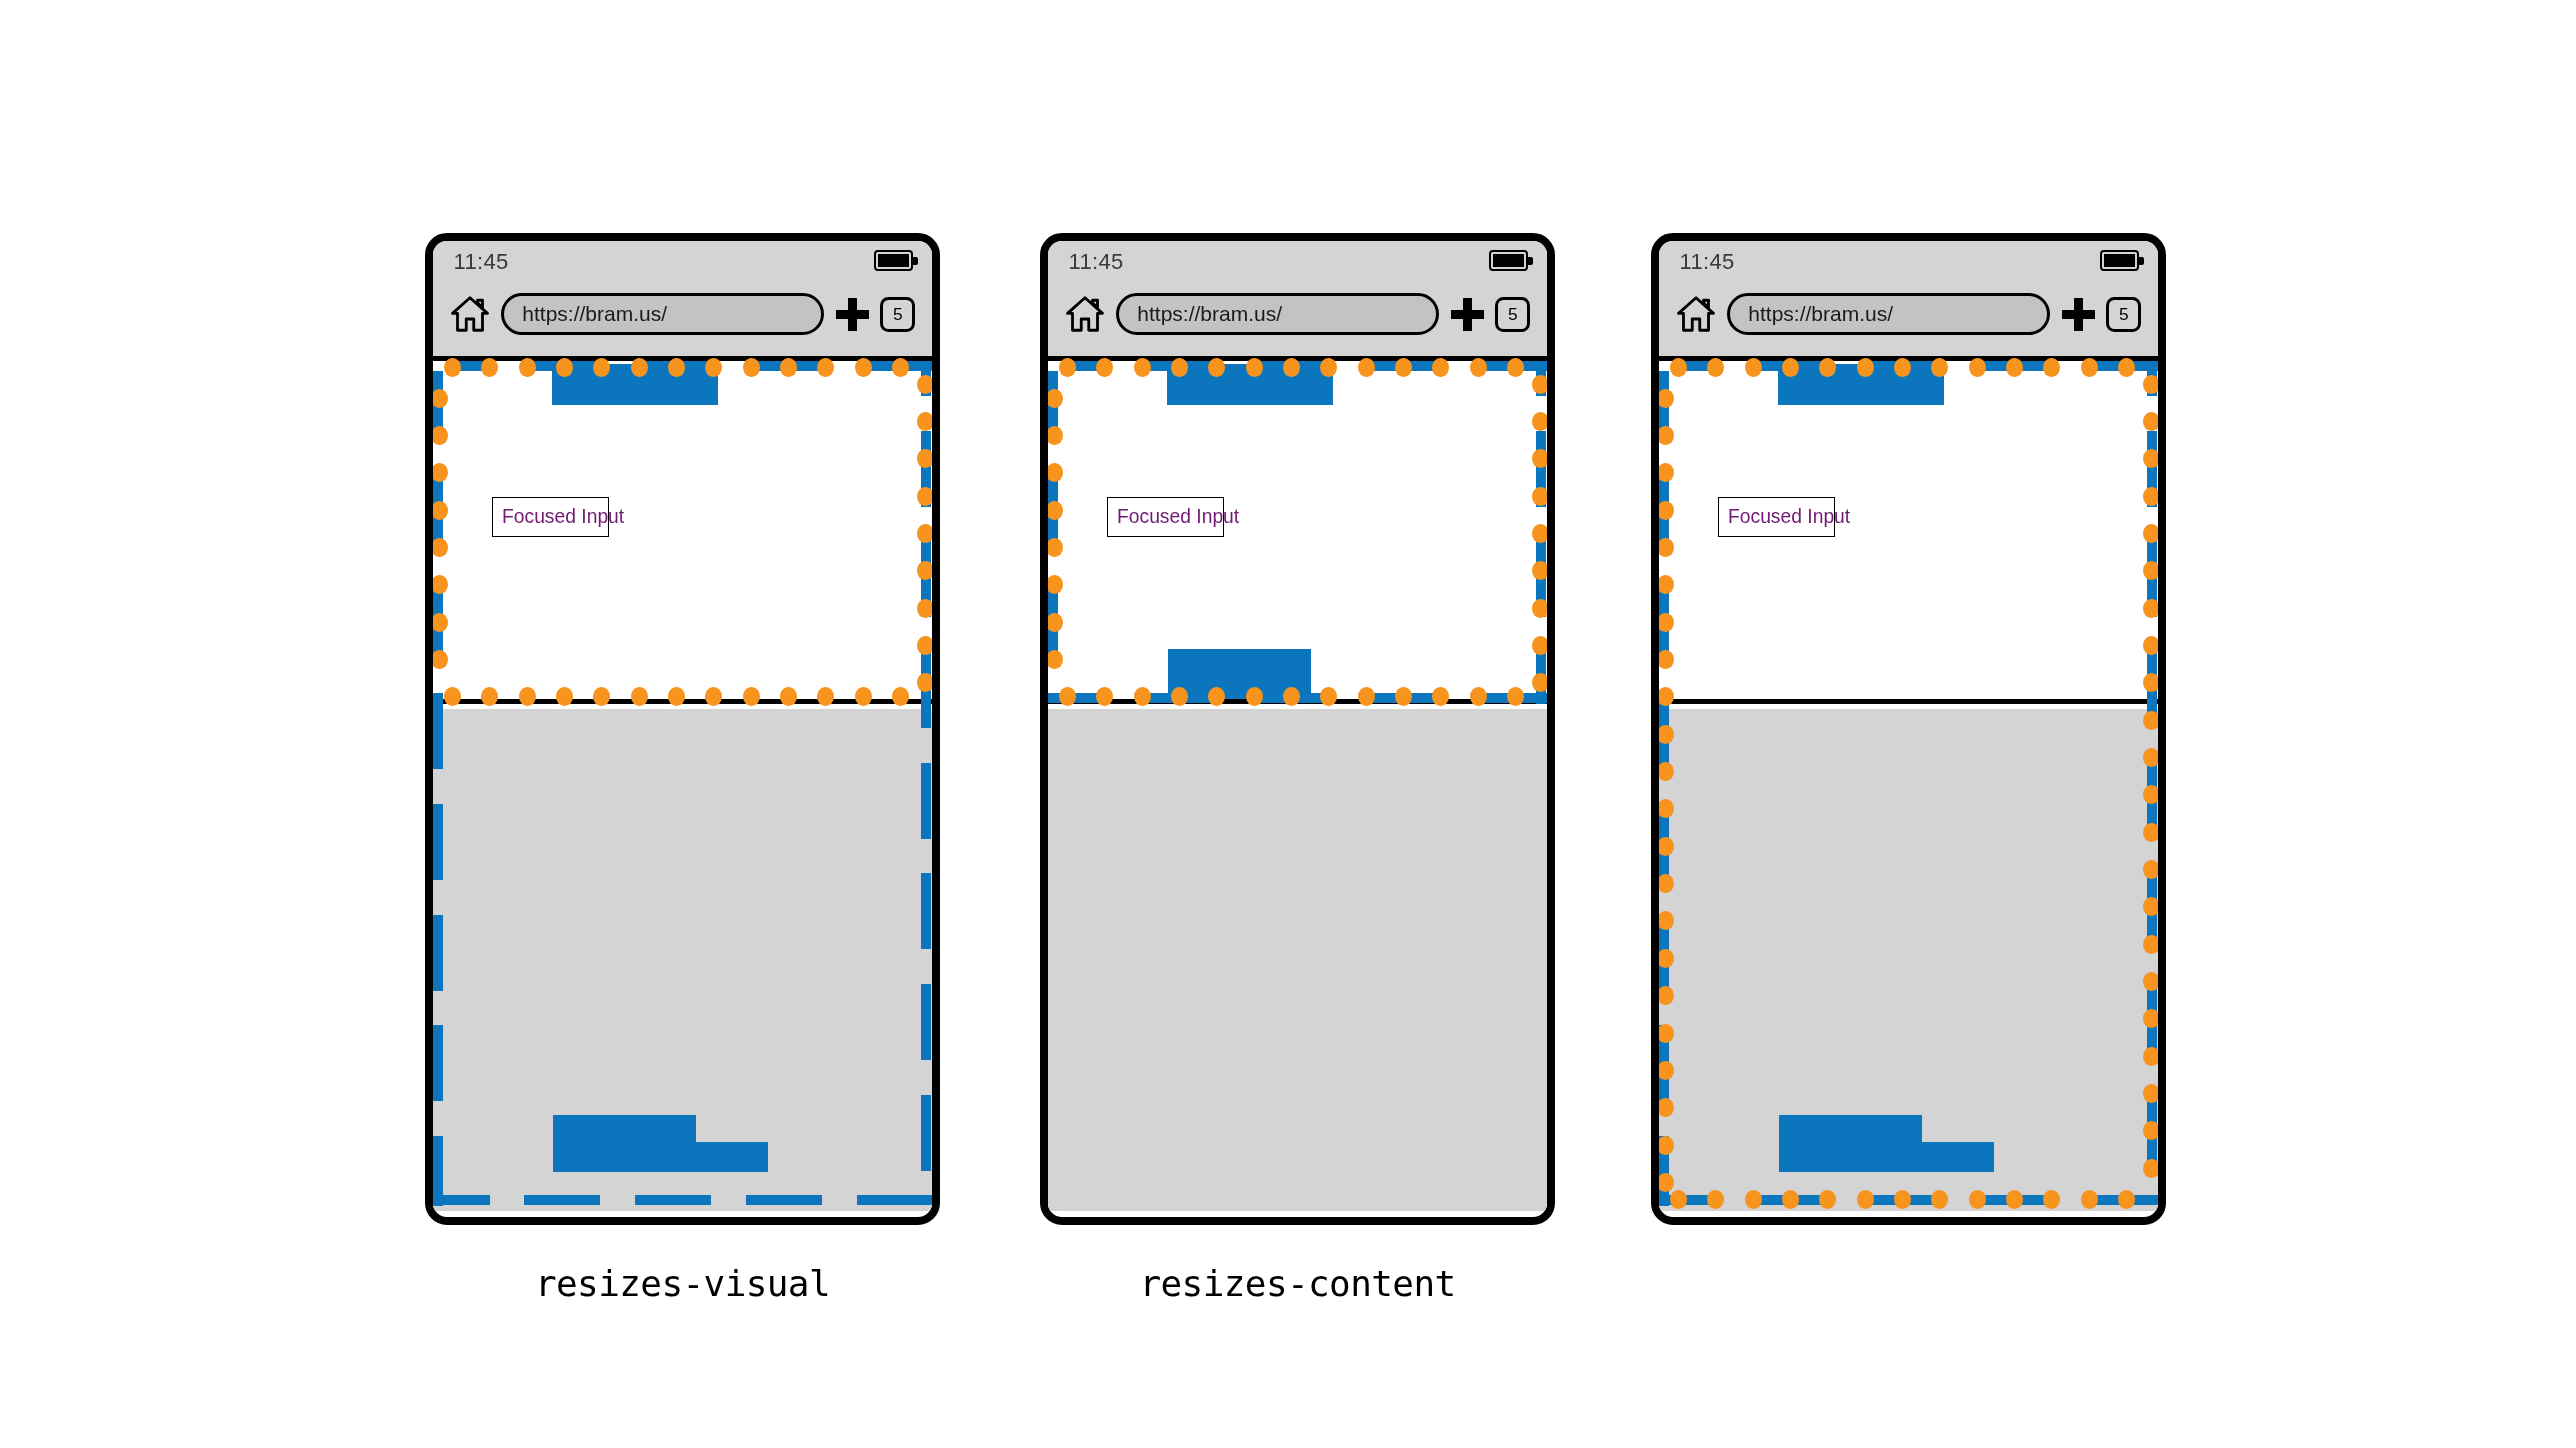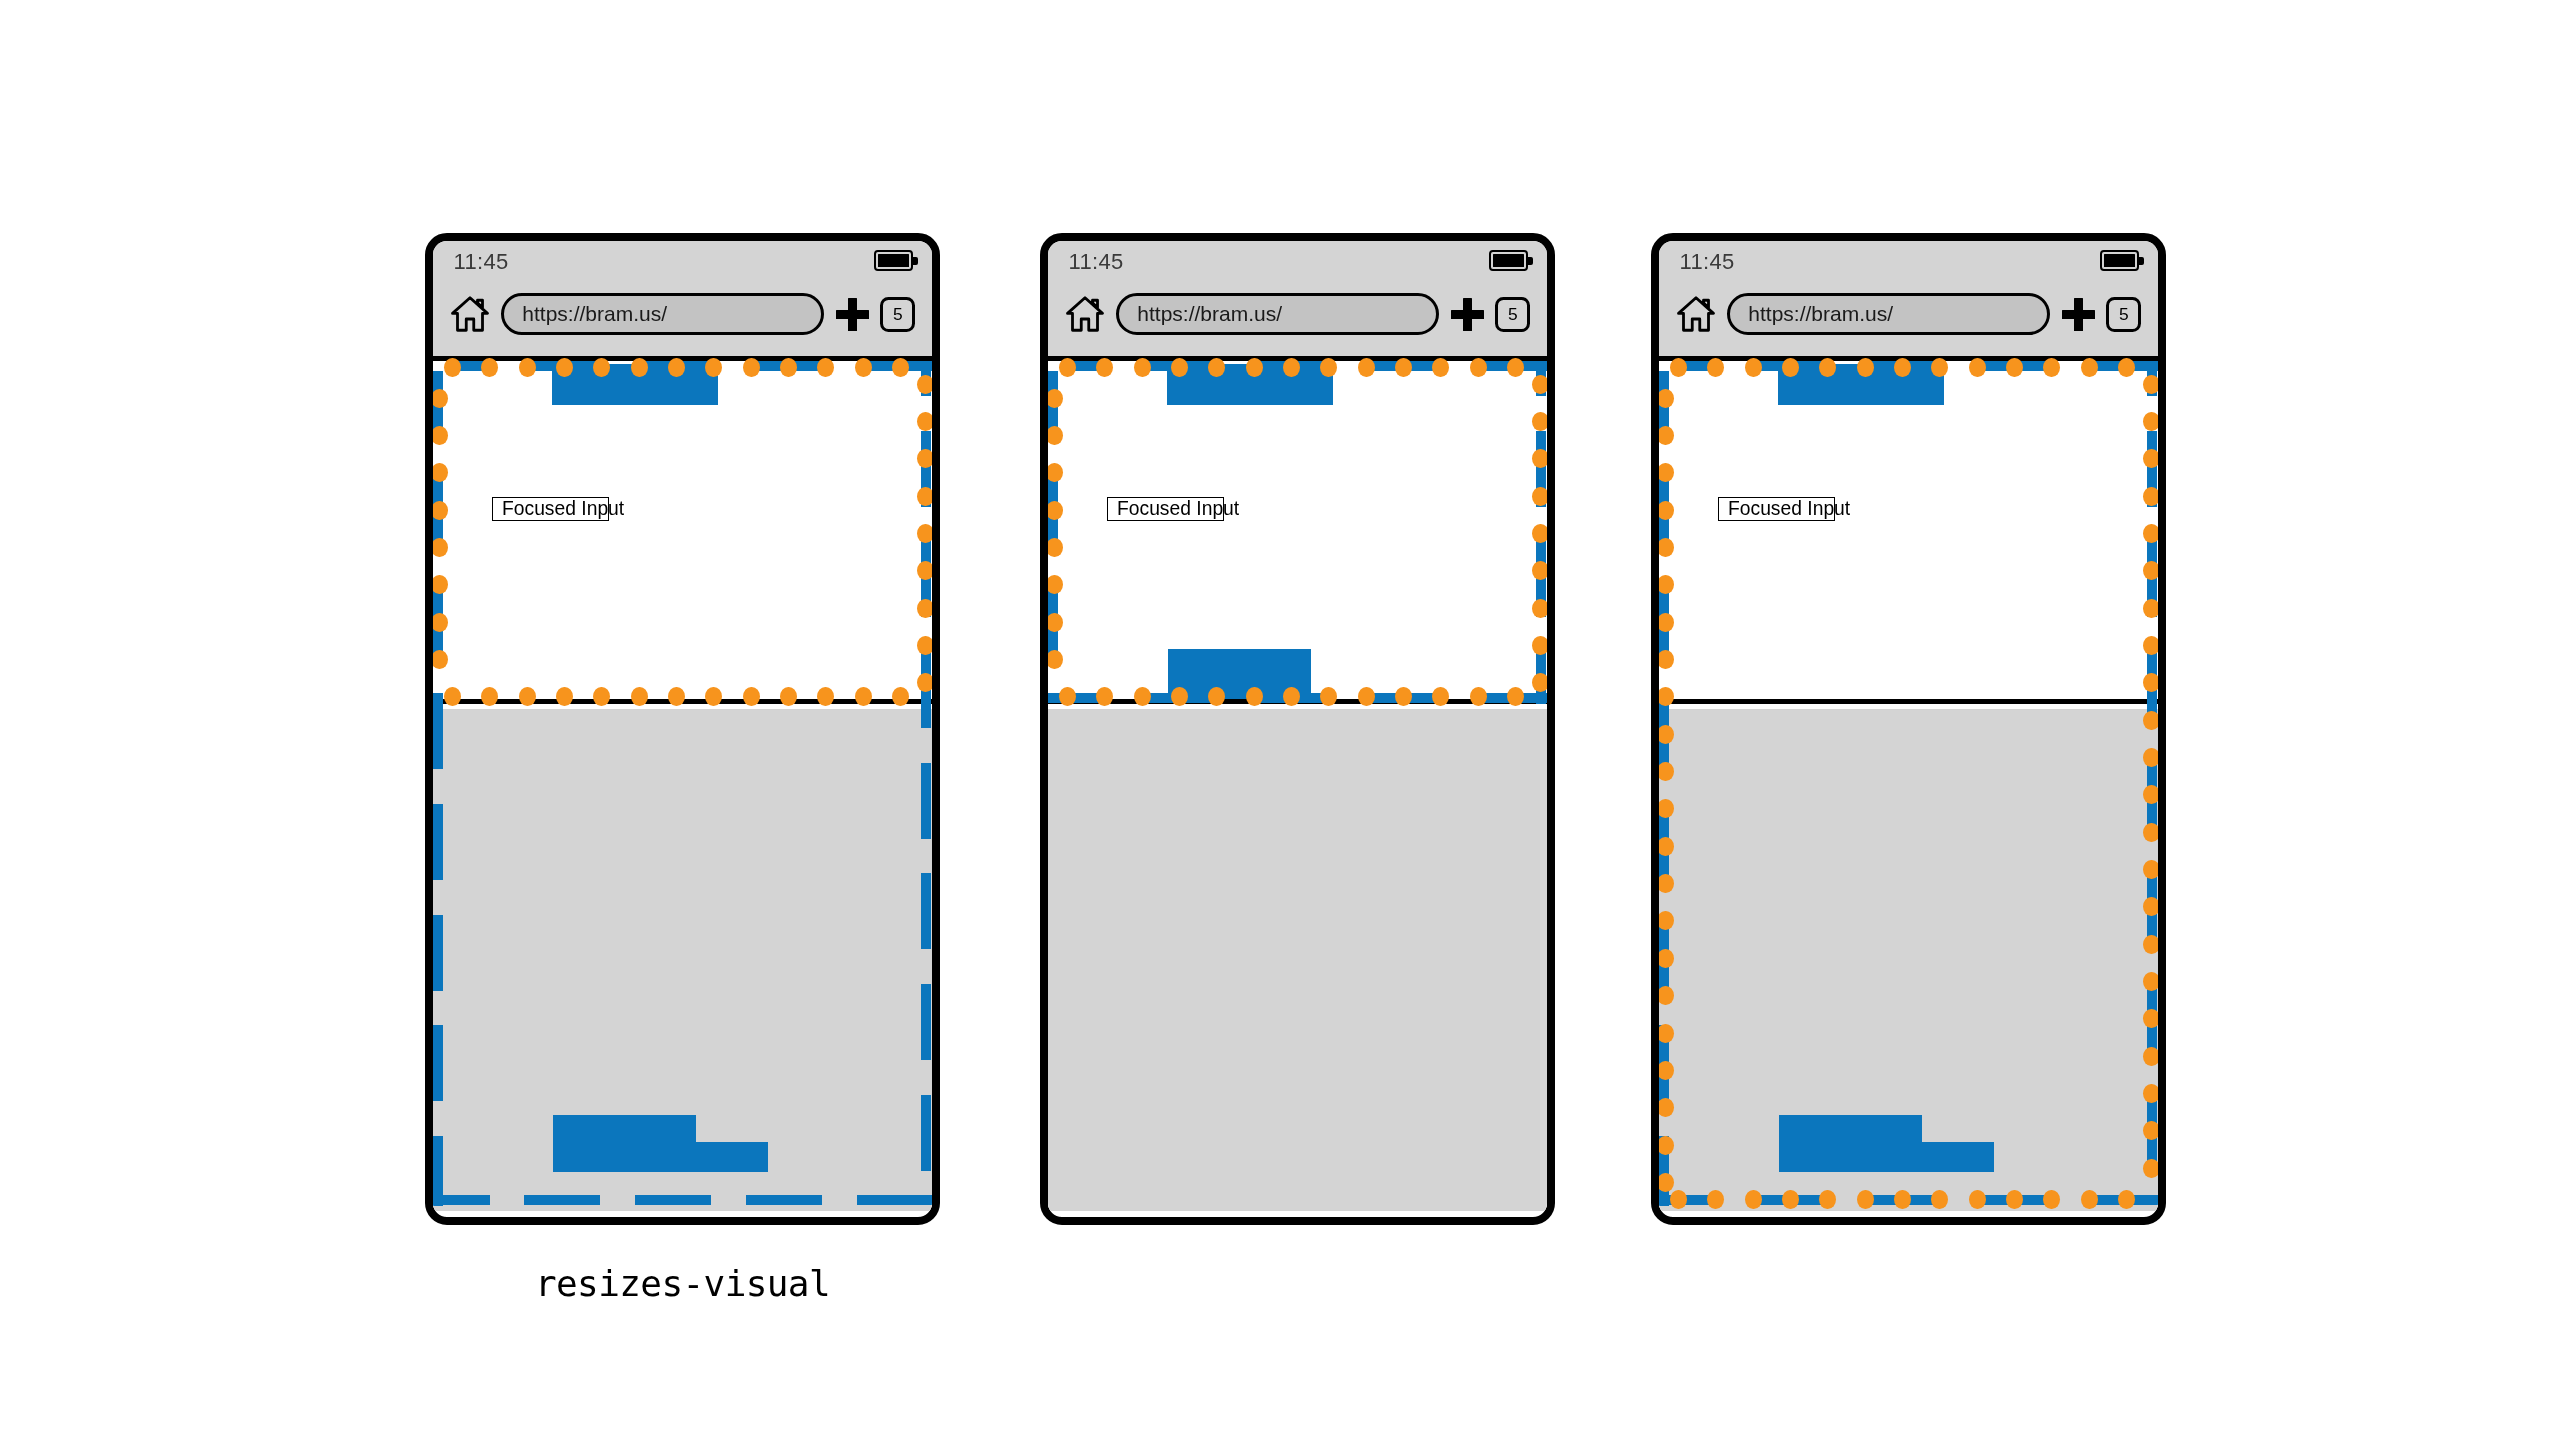--- a/index.html
+++ b/index.html
@@ -188,26 +188,26 @@
 
   
   .blk { position: absolute; background: #0b76bd; }
 
   
   .focused-input {
     position: absolute;
     box-sizing: border-box;
     border: 1.9px solid #000000;
     background: #ffffff;
-    height: 24px;
+    height: 40px;
     display: flex;
     align-items: center;
     padding-left: 9px;
     font-size: 19.3px;
-    color: #000000;
+    color: #701a75;
     white-space: nowrap;
   }
   .caret {
     display: inline-block;
     width: 1.9px;
     height: 23px;
     background: #2b7dd4;
     margin-left: 0.6px;
   }
 
@@ -429,20 +429,21 @@
             <div class="vv-dot" style="background: rgb(247, 148, 29); left: 484px; top: 88px;"></div>
             <div class="vv-dot" style="background: rgb(247, 148, 29); left: 484px; top: 126px;"></div>
             <div class="vv-dot" style="background: rgb(247, 148, 29); left: 484px; top: 163px;"></div>
             <div class="vv-dot" style="background: rgb(247, 148, 29); left: 484px; top: 200px;"></div>
             <div class="vv-dot" style="background: rgb(247, 148, 29); left: 484px; top: 238px;"></div>
             <div class="vv-dot" style="background: rgb(247, 148, 29); left: 484px; top: 275px;"></div>
             <div class="vv-dot" style="background: rgb(247, 148, 29); left: 484px; top: 312px;"></div>
           </div>
         </div>
       </div>
+      <div class="caption">resizes-content</div>
     </div>
     <div class="figure fig2">
       <div class="phone">
         <div class="chrome">
           <div class="status-time">11:45</div>
           <div class="battery"></div>
           <div class="toolbar">
             <div class="home-icon">
               <svg viewBox="0 0 64 64">
                 <path d="M32 6 L60 31 L52 31 L52 58 L38 58 L38 40 L26 40 L26 58 L12 58 L12 31 L4 31 Z M44 10 L52 10 L52 22 L44 14 Z" fill="none" stroke="#000" stroke-width="4.5" stroke-linejoin="round"></path>

